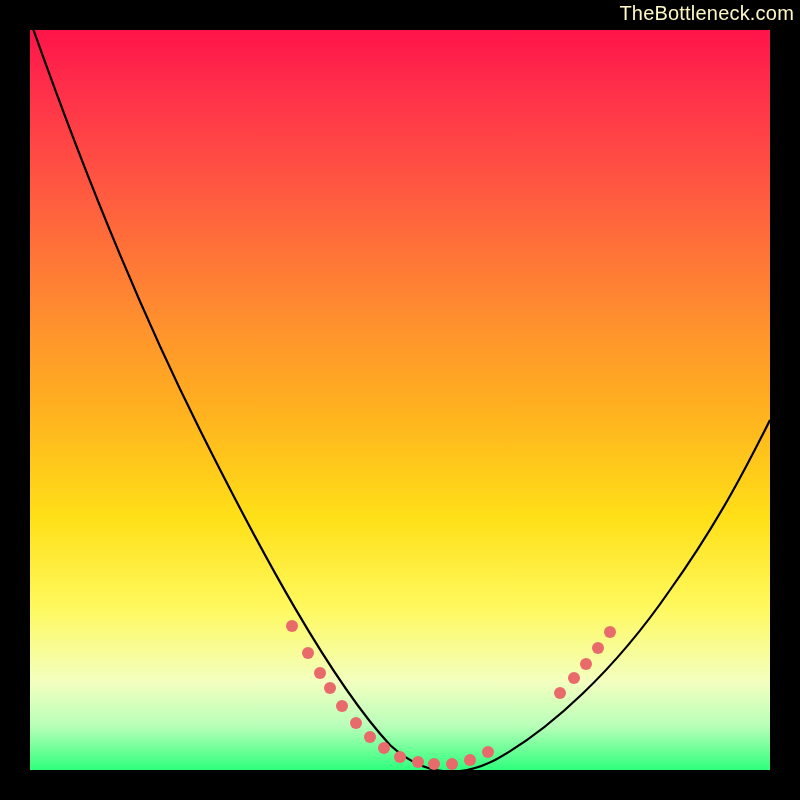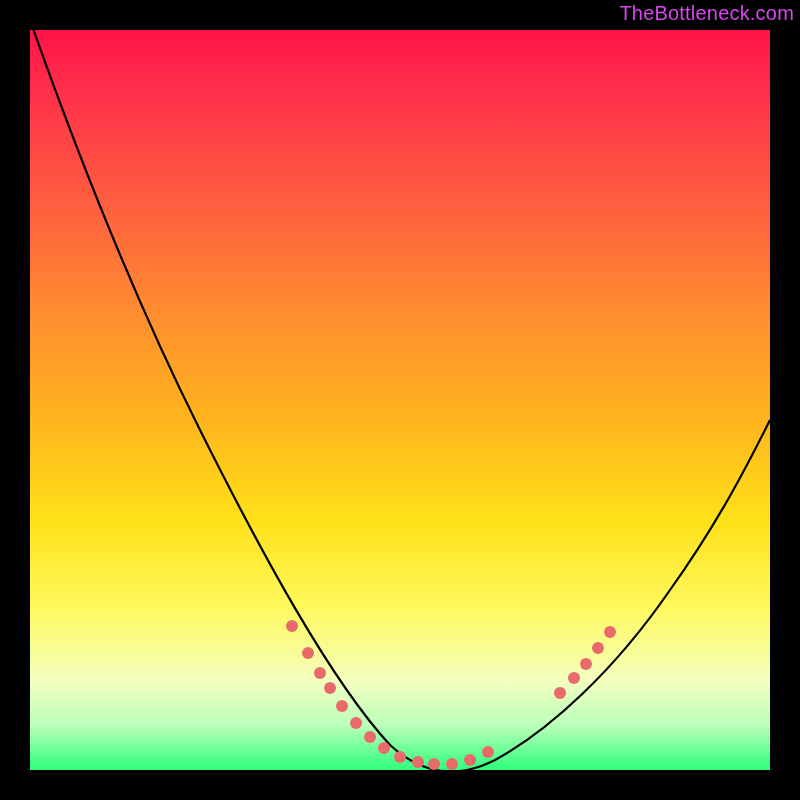--- a/index.html
+++ b/index.html
@@ -14,21 +14,21 @@
   .frame {
     position: relative;
     width: 800px;
     height: 800px;
     background: #000;
   }
   .watermark {
     position: absolute;
     top: 2px;
     right: 6px;
-    color: #d946ef;
+    color: #fef9c3;
     font-size: 20px;
     letter-spacing: 0.2px;
     font-weight: 400;
     z-index: 50;
   }
   .plot-area {
     position: absolute;
     left: 30px;
     top: 30px;
     width: 740px;

